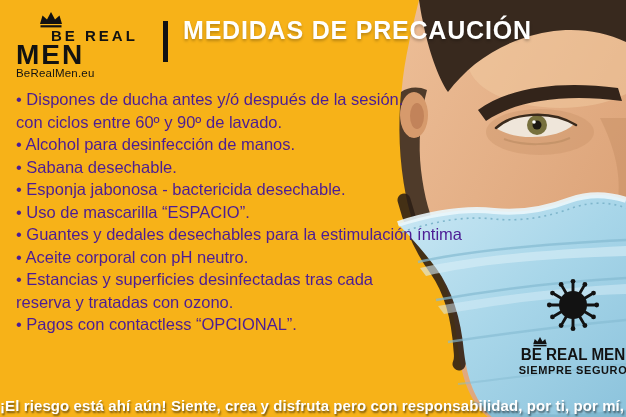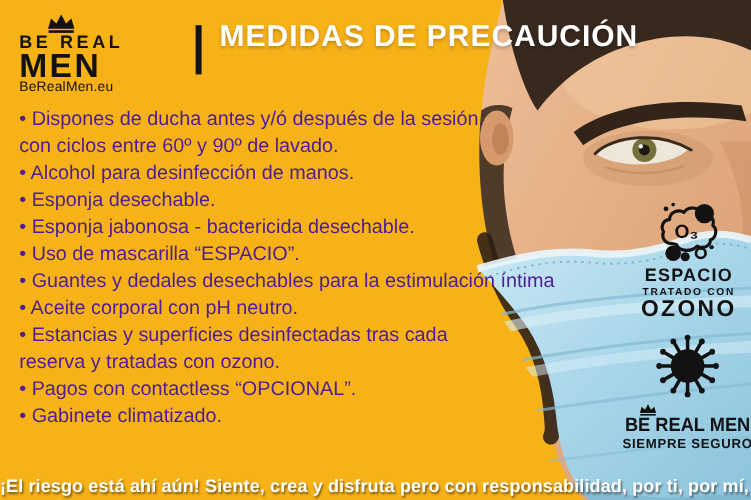--- a/index.html
+++ b/index.html
@@ -9,21 +9,21 @@
     width:626px;height:417px;
     background:#F7B218;
     overflow:hidden;
   }
   
   .photo{position:absolute;top:0;left:0;width:626px;height:417px;pointer-events:none;}
 
   
   .logo{position:absolute;left:16px;top:11px;color:#121212;}
   .logo .crown{display:block;margin-left:22px;margin-bottom:1px;}
-  .logo .line1{font-size:15px;font-weight:800;letter-spacing:3px;line-height:14px;}
+  .logo .line1{font-size:15px;font-weight:800;letter-spacing:3px;line-height:14px;margin-left:35px;}
   .logo .line2{font-size:28px;font-weight:800;letter-spacing:2px;line-height:24px;}
   .logo .site{font-size:11.5px;font-weight:400;letter-spacing:.2px;line-height:13px;}
 
   
   .divider{position:absolute;left:163px;top:21px;width:5px;height:41px;background:#121212;}
   .title{
     position:absolute;left:183px;top:16px;
     color:#ffffff;font-size:25px;font-weight:800;letter-spacing:.8px;
     text-shadow:0 2px 3px rgba(0,0,0,.25);
     white-space:nowrap;
@@ -119,47 +119,30 @@
     <div class="site">BeRealMen.eu</div>
   </div>
 
   <div class="divider"></div>
   <div class="title">MEDIDAS DE PRECAUCIÓN</div>
 
   <div class="list">
     <div class="p-line">• Dispones de ducha antes y/ó después de la sesión.</div>
     <div class="p-line">con ciclos entre 60º y 90º de lavado.</div>
     <div class="p-line">• Alcohol para desinfección de manos.</div>
-    <div class="p-line">• Esponja desechable.</div>
+    <div class="p-line">• Sabana desechable.</div>
     <div class="p-line">• Esponja jabonosa - bactericida desechable.</div>
     <div class="p-line">• Uso de mascarilla “ESPACIO”.</div>
     <div class="p-line">• Guantes y dedales desechables para la estimulación íntima</div>
     <div class="p-line">• Aceite corporal con pH neutro.</div>
     <div class="p-line">• Estancias y superficies desinfectadas tras cada</div>
     <div class="p-line">reserva y tratadas con ozono.</div>
     <div class="p-line">• Pagos con contactless “OPCIONAL”.</div>
-    <div class="p-line">• Gabinete climatizado.</div>
   </div>
 
-  <div class="ozone-badge">
-    <svg width="58" height="54" viewBox="0 0 56 54" aria-hidden="true">
-      <circle cx="9" cy="7" r="2" fill="#121212"></circle>
-      <circle cx="15" cy="3.5" r="1.5" fill="#121212"></circle>
-      <path d="M14,36 C8,36 5,31 7,26 C4,22 7,16 12,16 C12,10 19,7 24,10 C27,5 36,5 39,11 C45,10 50,15 48,21 C52,24 51,31 46,33 C46,38 40,41 35,38 C31,43 20,43 18,37 Z" stroke="#121212" stroke-width="2.6" fill="none" stroke-linejoin="round"></path>
-      <circle cx="41" cy="11" r="8" fill="#121212"></circle>
-      <circle cx="15" cy="44" r="6.5" fill="#121212"></circle>
-      <circle cx="25" cy="47" r="3.8" fill="#121212"></circle>
-      <circle cx="38" cy="44" r="4" fill="none" stroke="#121212" stroke-width="2.2"></circle>
-      <circle cx="47" cy="39" r="1.8" fill="#121212"></circle>
-      <text x="26" y="31" font-size="16" font-weight="bold" text-anchor="middle" fill="#121212">O₃</text>
-    </svg>
-    <div class="oz1">ESPACIO</div>
-    <div class="oz2">TRATADO CON</div>
-    <div class="oz3">OZONO</div>
-  </div>
 
   <div class="brm-badge">
     <svg class="virus" width="58" height="58" viewBox="0 0 60 60" aria-hidden="true">
       <g stroke="#121212" stroke-width="3" stroke-linecap="round">
         <line x1="44" y1="30" x2="52" y2="30"></line>
           <line x1="42.1" y1="37" x2="49" y2="41"></line>
         <line x1="37" y1="42.1" x2="41" y2="49"></line>
           <line x1="30" y1="44" x2="30" y2="52"></line>
         <line x1="23" y1="42.1" x2="19" y2="49"></line>
           <line x1="17.9" y1="37" x2="11" y2="41"></line>

